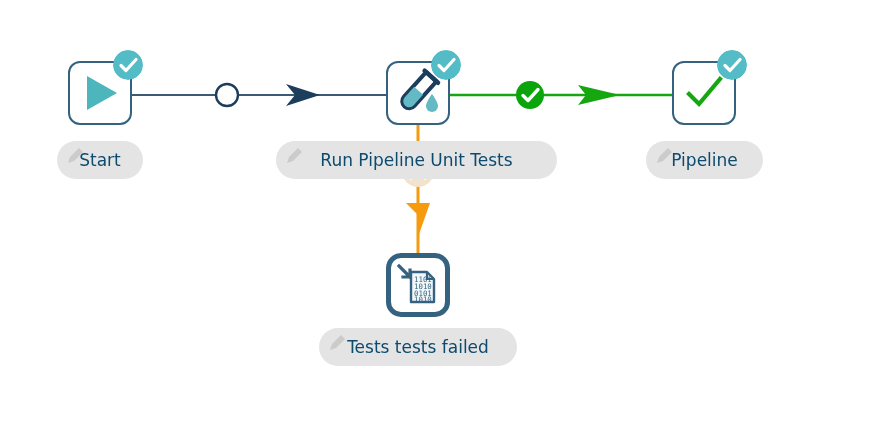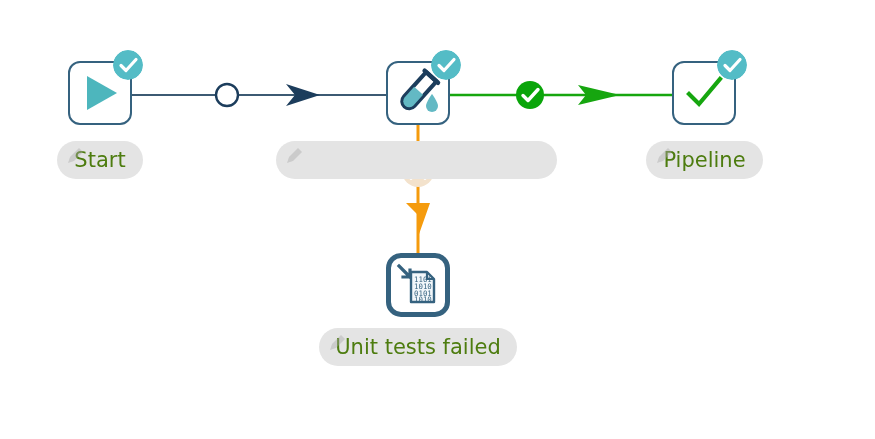--- a/index.html
+++ b/index.html
@@ -69,22 +69,22 @@
     background: #e4e4e4;
     border-radius: 19px;
     display: flex;
     align-items: center;
     justify-content: center;
     padding: 0 22px;
     z-index: 4;
     white-space: nowrap;
   }
   .pill-text {
-    font-size: 21px;
-    color: #4d7c0f;
+    font-size: 17px;
+    color: #0c4a6e;
     line-height: 1;
     font-family: "DejaVu Sans", sans-serif;
   }
   .pill-edit-icon {
     position: absolute;
     left: 8px;
     top: 5px;
     width: 20px;
     height: 20px;
     opacity: 0.42;
@@ -156,20 +156,21 @@
     <svg class="badge" viewBox="0 0 30 30" xmlns="http://www.w3.org/2000/svg">
       <circle cx="15" cy="15" r="15" fill="#54bcc6"></circle>
       <path d="M8,15.5 L13,20.5 L23,9.5" stroke="#ffffff" stroke-width="3.2" fill="none" stroke-linecap="round" stroke-linejoin="round"></path>
     </svg>
   </div>
 
   <div class="pill" style="left:276px; top:141px; width:281px;">
     <svg class="pill-edit-icon" viewBox="0 0 20 20" xmlns="http://www.w3.org/2000/svg">
       <path d="M3,17 L5,11 L14,2 L18,6 L9,15 Z" fill="#a9a9a9"></path>
     </svg>
+    <span class="pill-text">Run Pipeline Unit Tests</span>
   </div>
 
   <div class="node" style="left:672px; top:61px;">
     <div class="node-icon">
       <svg width="46" height="46" viewBox="0 0 46 46" xmlns="http://www.w3.org/2000/svg">
         <path d="M8,24 L18,34 L39,9" stroke="#16a60f" stroke-width="4.2" fill="none" stroke-linecap="square" stroke-linejoin="miter"></path>
       </svg>
     </div>
     <svg class="badge" viewBox="0 0 30 30" xmlns="http://www.w3.org/2000/svg">
       <circle cx="15" cy="15" r="15" fill="#54bcc6"></circle>
@@ -197,16 +198,16 @@
           <text x="19" y="40">1010</text>
         </g>
       </svg>
     </div>
   </div>
 
   <div class="pill" style="left:319px; top:328px; width:198px;">
     <svg class="pill-edit-icon" viewBox="0 0 20 20" xmlns="http://www.w3.org/2000/svg">
       <path d="M3,17 L5,11 L14,2 L18,6 L9,15 Z" fill="#a9a9a9"></path>
     </svg>
-    <span class="pill-text">Unit tests failed</span>
+    <span class="pill-text">Tests tests failed</span>
   </div>
 
 </div>
 
 </body></html>

